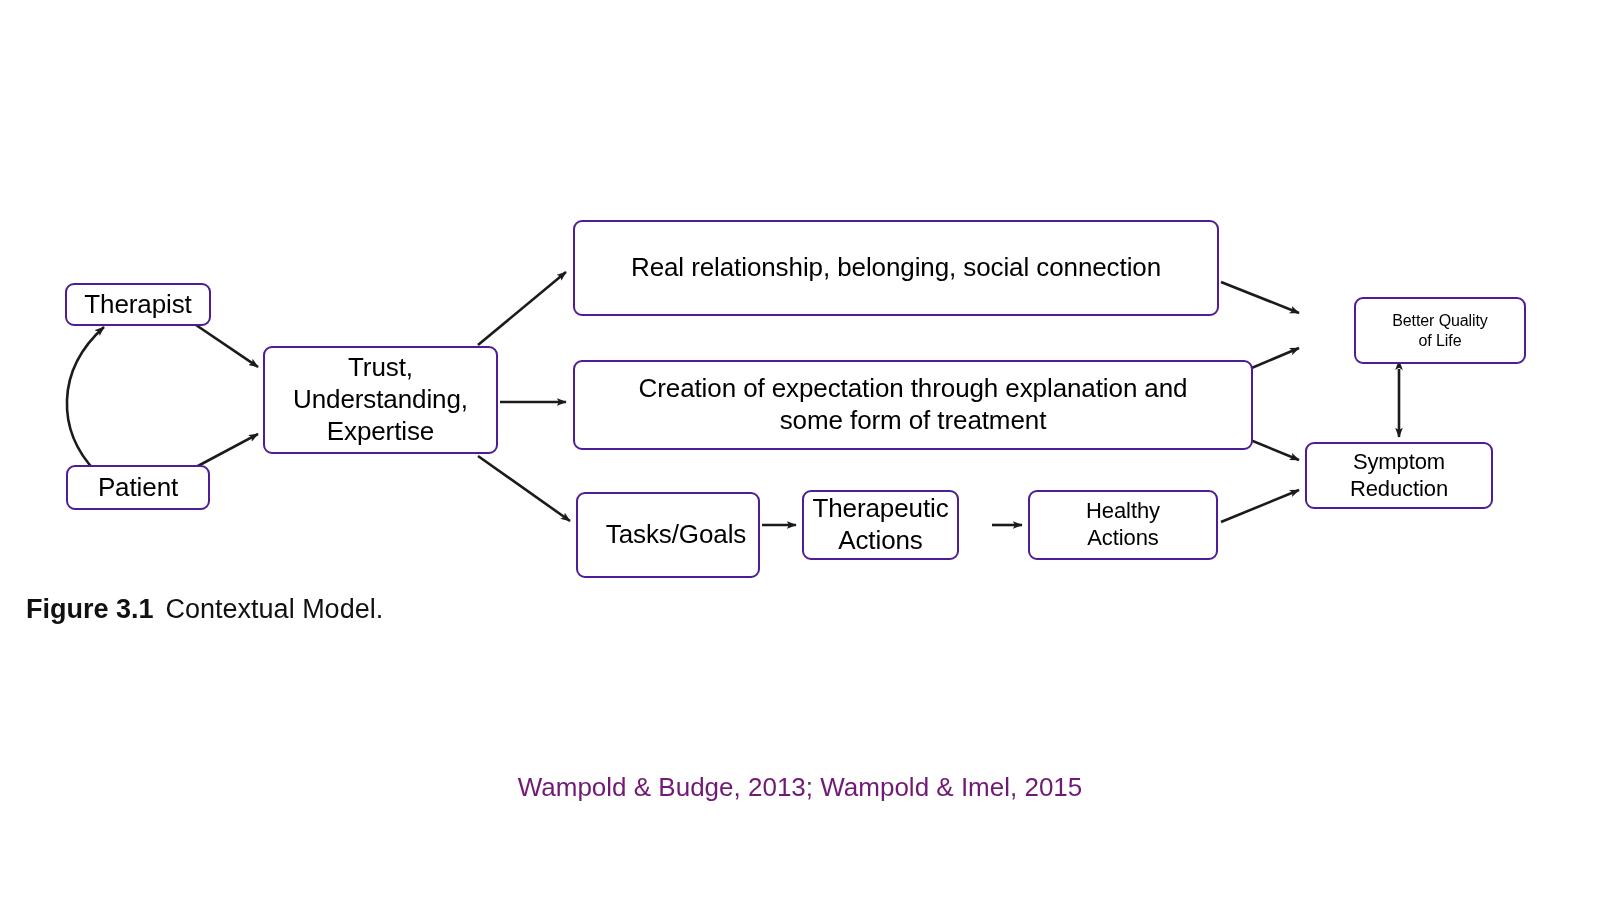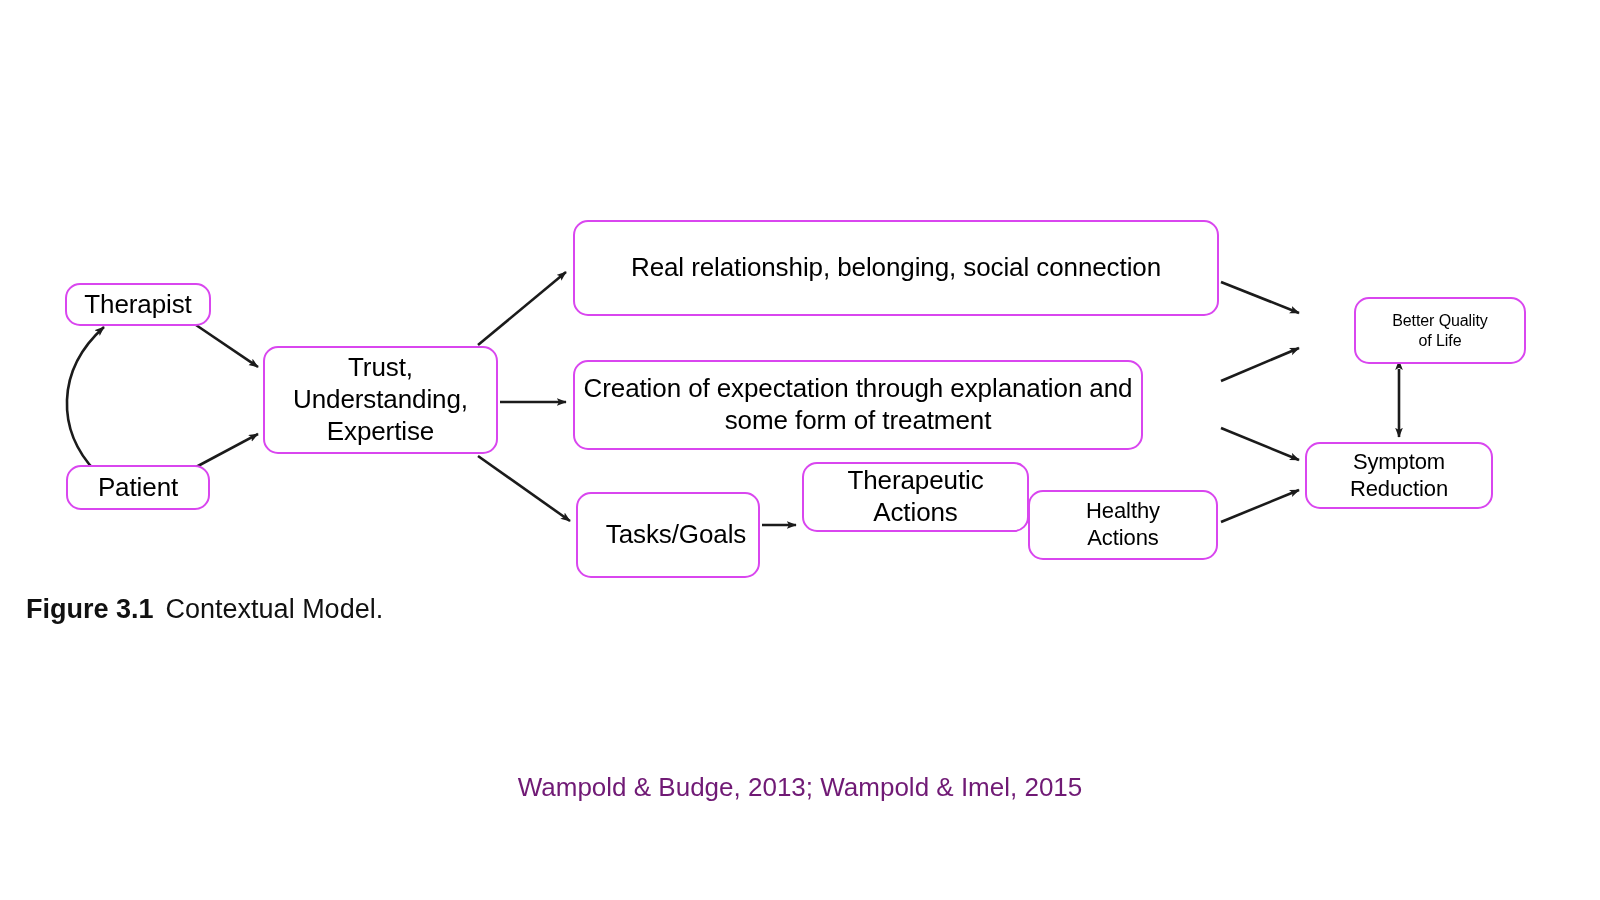--- a/index.html
+++ b/index.html
@@ -34,22 +34,22 @@
     left: 0;
     top: 0;
     width: 1600px;
     height: 900px;
     pointer-events: none;
   }
   .node {
     position: absolute;
     box-sizing: border-box;
     background: #ffffff;
-    border: 2px solid #d946ef;
-    border-radius: 15px;
+    border: 2px solid #4c1d95;
+    border-radius: 9px;
     display: flex;
     align-items: center;
     justify-content: center;
     text-align: center;
     font-family: "Liberation Sans", sans-serif;
     color: #000000;
     line-height: 1.22;
     white-space: pre-line;
     letter-spacing: -0.1px;
   }
@@ -65,30 +65,30 @@
   #node-trust {
     left: 263px; top: 346px;  width: 235px; height: 108px;
     font-size: 26px;
     text-align: center;
   }
   #node-real-relationship {
     left: 573px; top: 220px;  width: 646px; height: 96px;
     font-size: 26px;
   }
   #node-expectation {
-    left: 573px; top: 360px;  width: 570px; height: 90px;
+    left: 573px; top: 360px;  width: 680px; height: 90px;
     font-size: 26px;
   }
   #node-tasks-goals {
     left: 576px; top: 492px;  width: 184px; height: 86px;
     font-size: 26px;
     padding-left: 16px;
   }
   #node-therapeutic-actions {
-    left: 802px; top: 462px;  width: 227px; height: 70px;
+    left: 802px; top: 490px;  width: 157px; height: 70px;
     font-size: 26px;
   }
   #node-healthy-actions {
     left: 1028px; top: 490px; width: 190px; height: 70px;
     font-size: 22px;
   }
   #node-better-quality {
     left: 1354px; top: 297px; width: 172px; height: 67px;
     font-size: 16px;
   }

